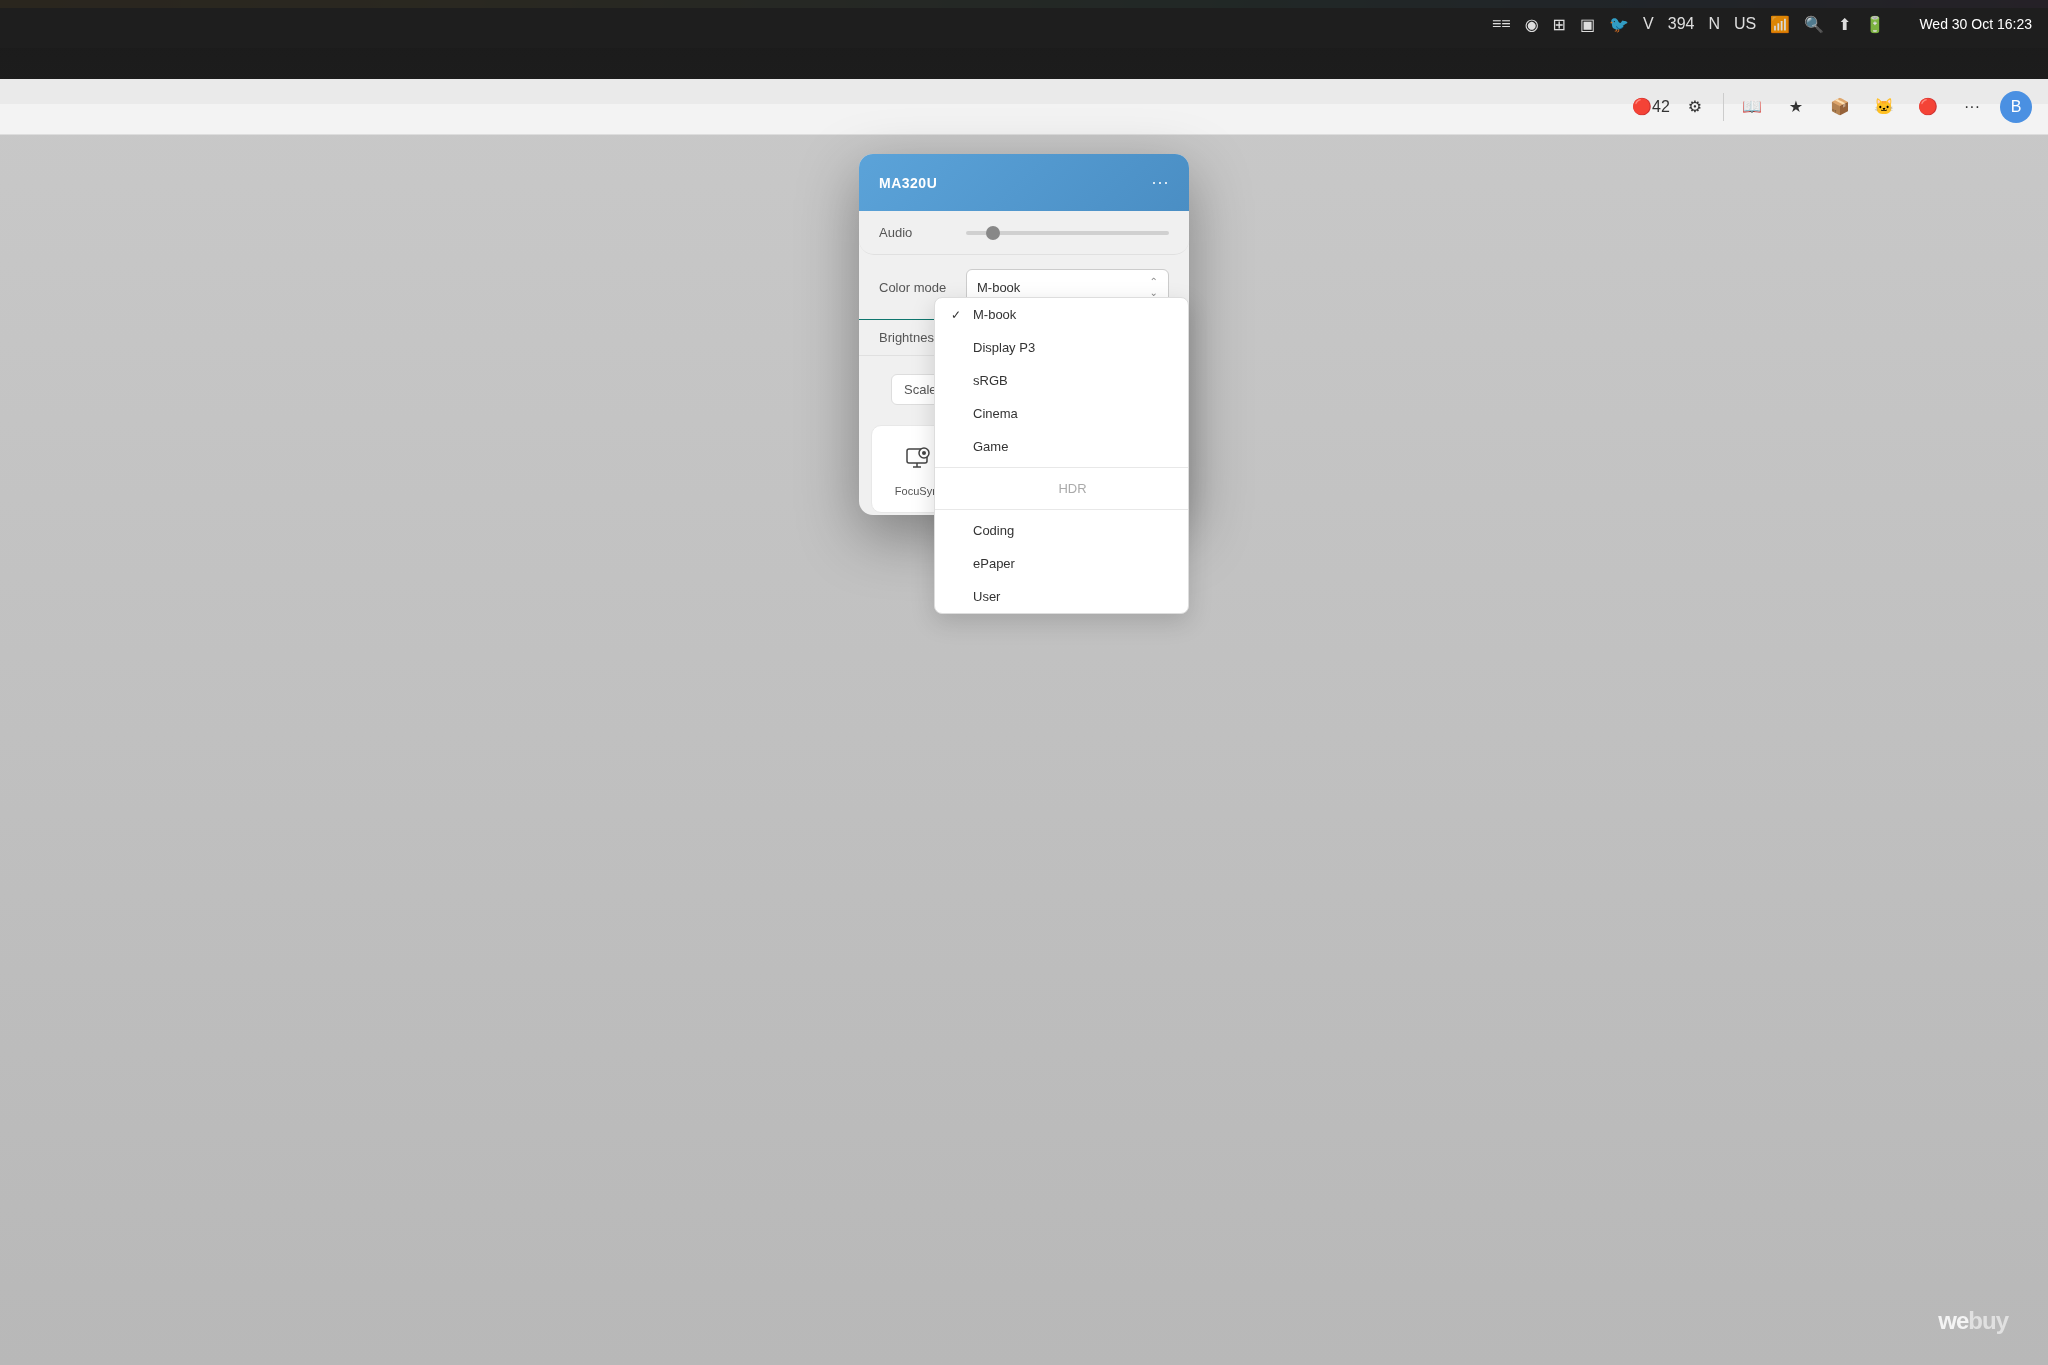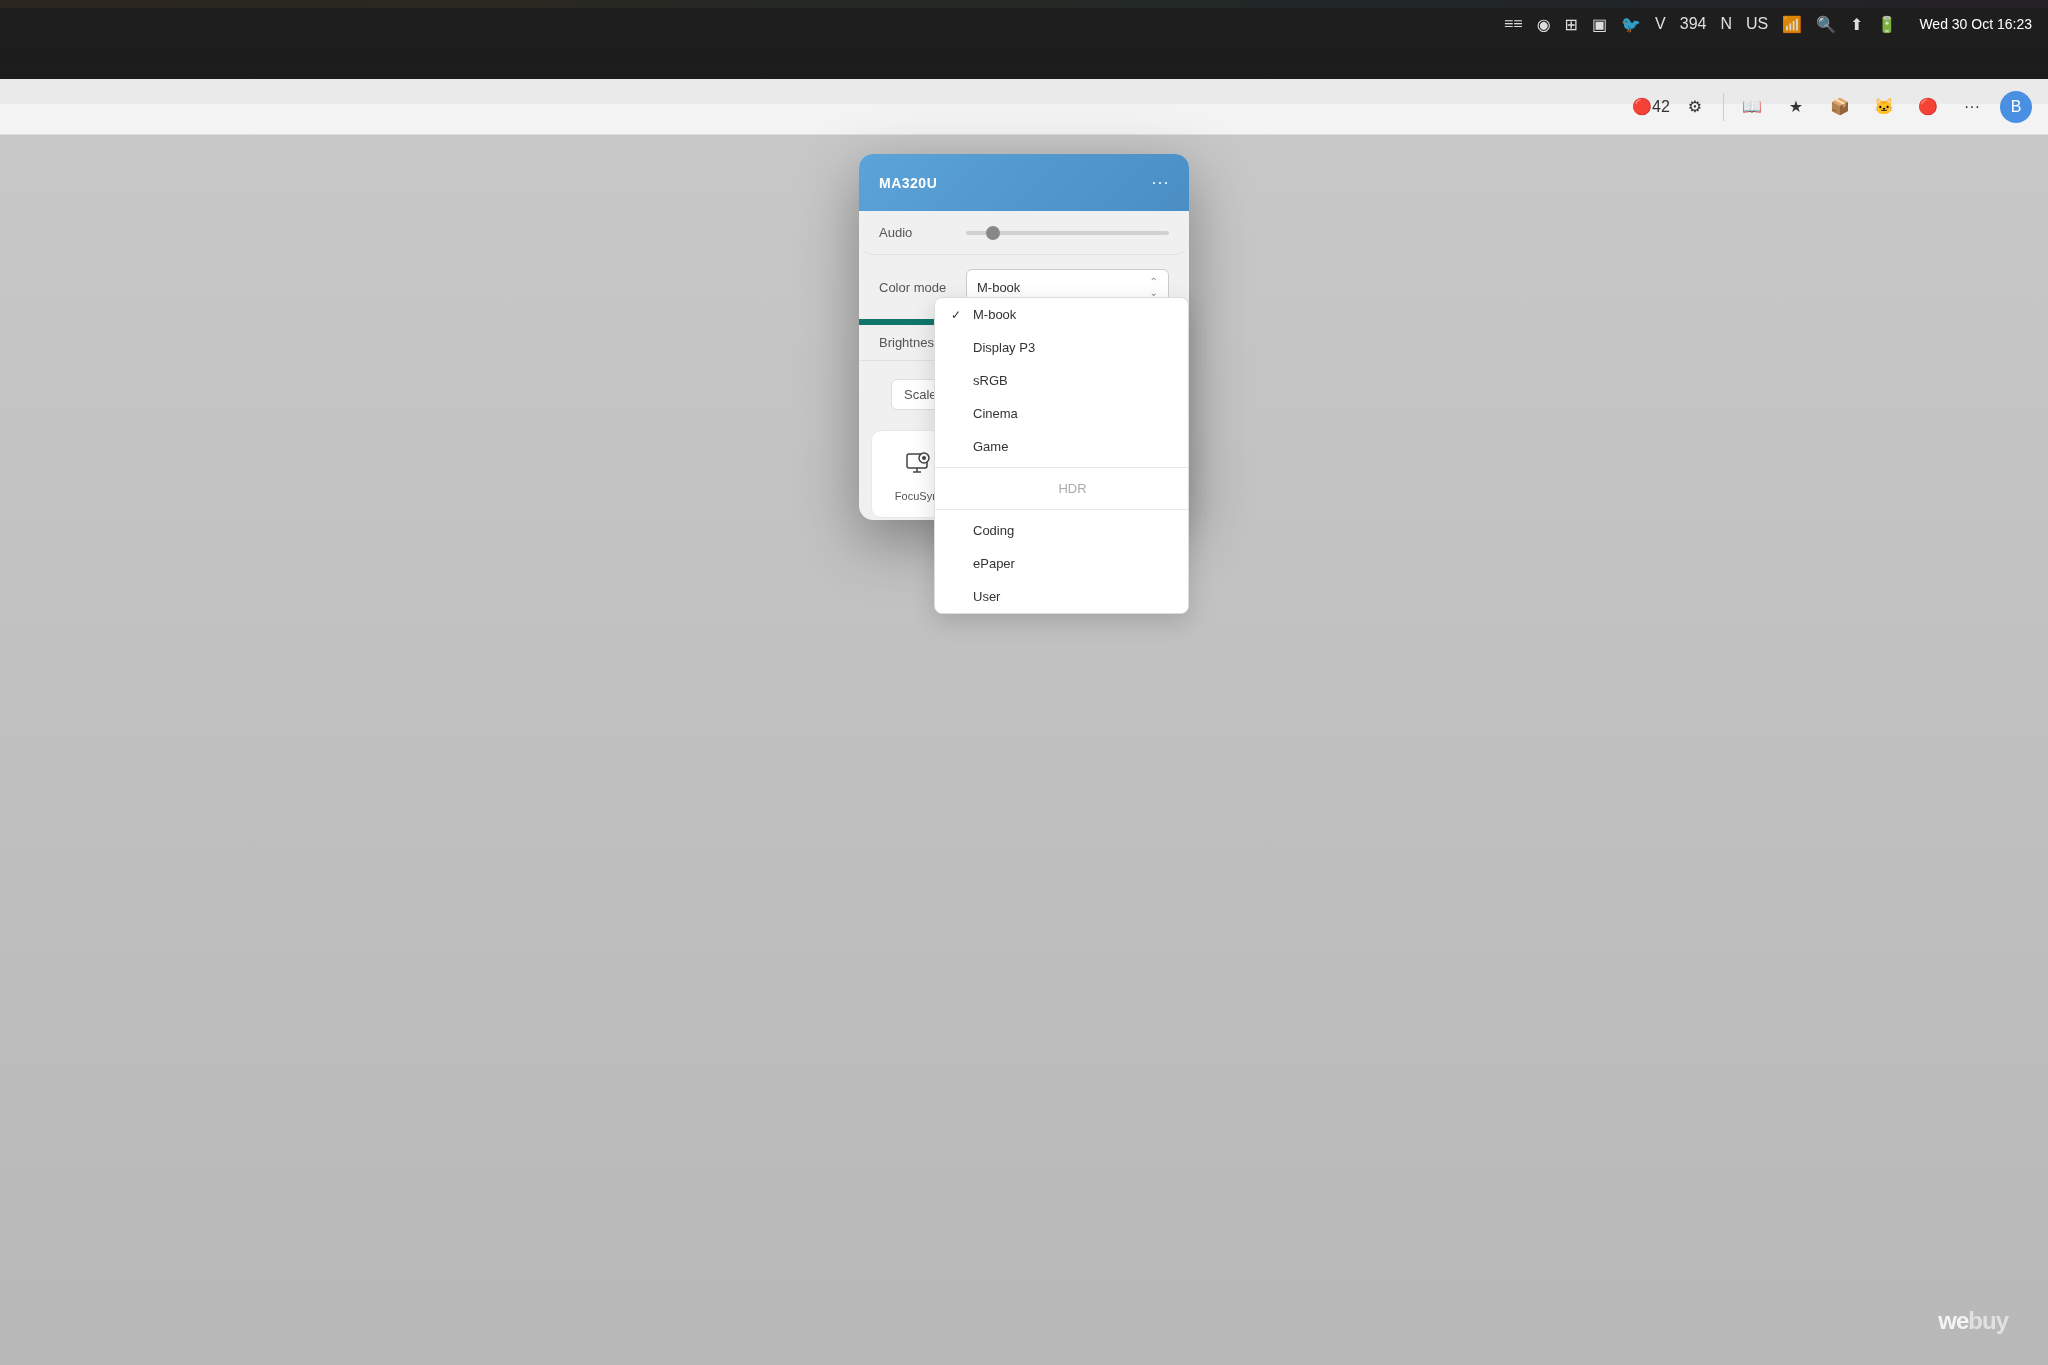--- a/index.html
+++ b/index.html
@@ -56,21 +56,21 @@
       color: #ffffff;
       font-size: 16px;
       opacity: 0.85;
       cursor: pointer;
     }
 
     .menu-bar-time {
       color: #ffffff;
       font-size: 14px;
       font-weight: 500;
-      margin-left: 8px;
+      margin-left: 20px;
     }
 
     
     .second-bar {
       position: absolute;
       top: 48px;
       left: 0;
       right: 0;
       height: 56px;
       background: rgba(245,245,245,0.95);
@@ -185,21 +185,21 @@
       top: -5px;
       left: 10%;
     }
 
     
     .color-mode-row {
       padding: 14px 20px;
       display: flex;
       align-items: center;
       gap: 12px;
-      border-bottom: 6px solid #0f766e;
+      border-bottom: 1px solid #0f766e;
       position: relative;
     }
 
     .color-mode-label {
       font-size: 13px;
       color: #555;
       min-width: 75px;
     }
 
     .color-mode-select {

